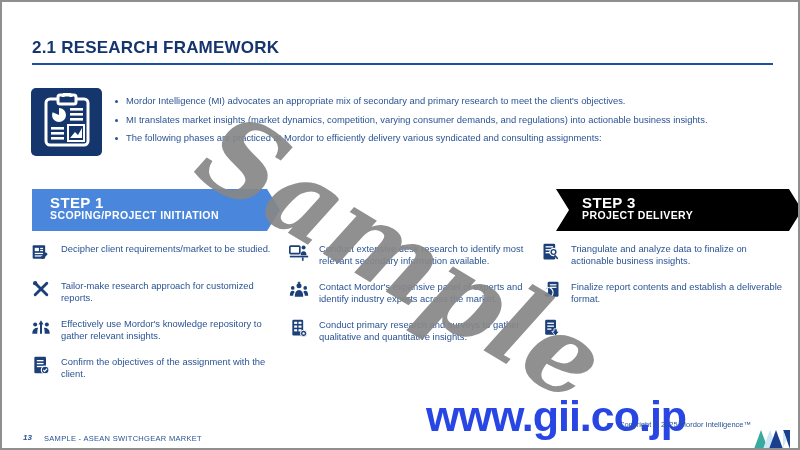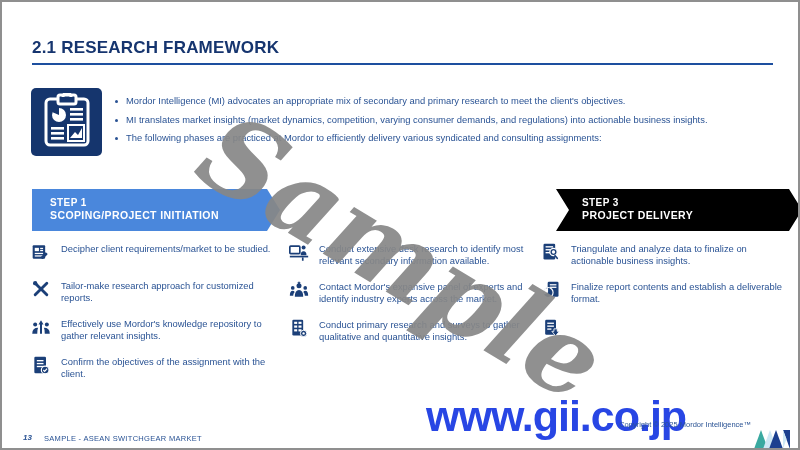--- a/index.html
+++ b/index.html
@@ -28,21 +28,21 @@
   .bullet-row { display:flex; align-items:flex-start; margin-bottom:8.5px; }
   .bullet-dot {
     width:3px; height:3px; border-radius:50%; background:#2a5394; margin:4px 8px 0 0; flex:0 0 auto;
   }
   .bullet-text { font-size:9.4px; line-height:10px; color:#2a5394; }
 
   
   .steps { position:absolute; left:0; top:187px; width:800px; height:42px; }
   .step-banner { position:absolute; top:0; height:42px; color:#fff; }
   .step-banner .inner { padding-top:8px; }
-  .step-kicker { font-size:10px; font-weight:bold; letter-spacing:.4px; line-height:12px; }
+  .step-kicker { font-size:15px; font-weight:bold; letter-spacing:.4px; line-height:12px; }
   .step-name { font-size:10.5px; font-weight:bold; letter-spacing:.4px; line-height:13px; }
   .step-1 {
     left:30px; width:248px; background:#4a87dc;
     clip-path:polygon(0 0, calc(100% - 13px) 0, 100% 50%, calc(100% - 13px) 100%, 0 100%);
   }
   .step-1 .inner { padding-left:18px; }
   .step-2 {
     left:281px; width:241px; background:#2dc2a4;
     clip-path:polygon(0 0, calc(100% - 13px) 0, 100% 50%, calc(100% - 13px) 100%, 0 100%, 13px 50%);
   }

